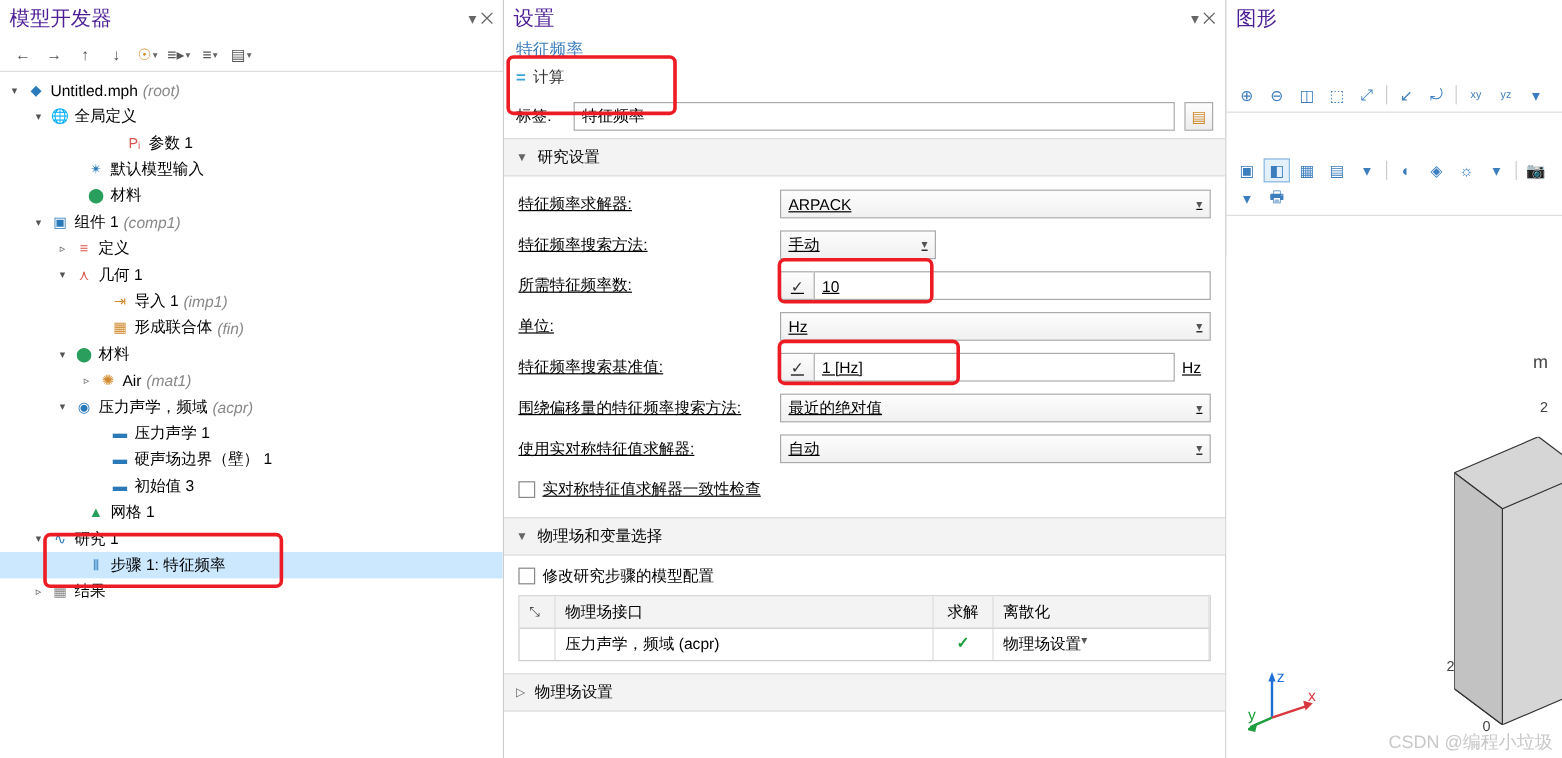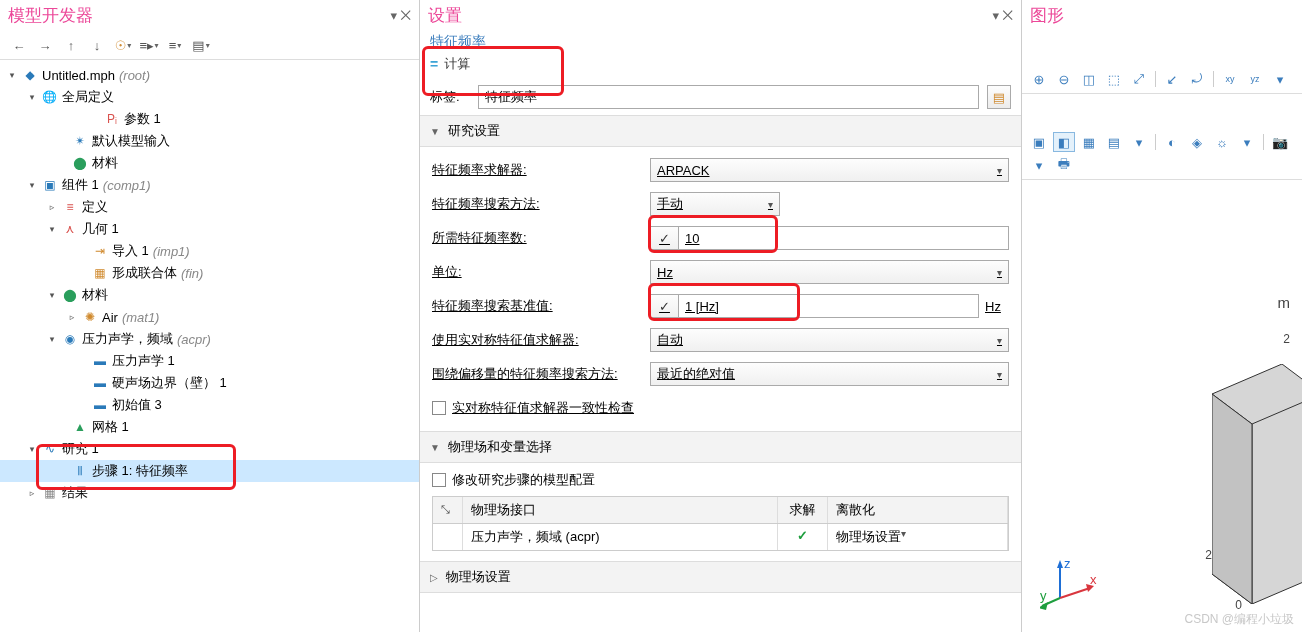--- a/index.html
+++ b/index.html
@@ -1,19 +1,19 @@
 <!DOCTYPE html>
 <html><head>
 <meta charset="utf-8">
 <style>
 * { box-sizing: border-box; font-family: "Microsoft YaHei", Arial, sans-serif; font-size: 13px; }
 body { margin: 0; padding: 0; display: flex; width: 1302px; height: 632px; background: #fff; overflow: hidden; }
 .panel { display: flex; flex-direction: column; border-right: 1px solid #ccc; }
 .panel-header { display: flex; align-items: center; justify-content: space-between; padding: 4px 8px; }
-.panel-title { color: #ec4899; font-size: 17px; font-weight: normal; }
+.panel-title { color: #4c1d95; font-size: 17px; font-weight: normal; }
 .panel-shrink { color: #666; cursor: pointer; }
 .toolbar { display: flex; gap: 4px; padding: 4px 8px; border-bottom: 1px solid #ddd; align-items: center; }
 .tb-btn { width: 22px; height: 20px; display: inline-flex; align-items: center; justify-content: center; color: #555; cursor: pointer; }
 .tb-btn.drop::after { content: "▾"; font-size: 8px; margin-left: 1px; color: #666; }
 
 
 .tree-pane { flex: 1; overflow: auto; background: #fff; padding-top: 4px; }
 .tree-row { display: flex; align-items: center; height: 22px; white-space: nowrap; padding-left: 6px; cursor: pointer; }
 .tree-row.selected { background: #cce8ff; }
 .tw { display: inline-block; width: 12px; color: #555; font-size: 9px; text-align: center; }
@@ -61,21 +61,21 @@
 
 
 #graphics { flex: 1; position: relative; }
 .gtool { display: flex; flex-wrap: wrap; gap: 3px; padding: 4px 6px; border-bottom: 1px solid #ddd; align-items: center; }
 .gbtn { width: 22px; height: 20px; display: inline-flex; align-items: center; justify-content: center; color: #3b7dbd; cursor: pointer; border: 1px solid transparent; }
 .gbtn.active { border: 1px solid #88b8e0; background: #e4f1fb; }
 .sep { width: 1px; height: 16px; background: #ccc; margin: 0 2px; }
 .canvas { position: relative; flex: 1; background: #fff; }
 .cube { position: absolute; left: 190px; top: 150px; width: 110px; height: 240px; }
 .axis { position: absolute; left: 18px; bottom: 22px; }
-.watermark { position: absolute; right: 8px; bottom: 4px; color: #c8c8c8; font-size: 12px; }
+.watermark { position: absolute; right: 8px; bottom: 4px; color: #c8c8c8; font-size: 15px; }
 .tick { position: absolute; font-size: 12px; color: #444; }
 .m-label { font-size: 15px; color: #444; }
 </style>
 </head>
 <body>
 
 <div class="panel" id="builder" style="width:420px; position:relative;">
   <div class="panel-header">
     <span class="panel-title">模型开发器</span>
     <span class="panel-shrink">▾ ⨉</span>
@@ -265,32 +265,32 @@
       <div class="form-ctrl">
         <span class="chk">
             <span class="chk-mark">✓</span>
           </span>
         <input class="input-box" value="1 [Hz]" style="">
       </div>
       <span class="unit-suffix">Hz</span>
       <div class="red-box" style="left:216px; top:-8px; width:152px; height:38px;"></div>
     </div>
     <div class="form-row">
+      <span class="form-label">围绕偏移量的特征频率搜索方法:</span>
+      <div class="form-ctrl">
+          <div class="combo">
+            <span>最近的绝对值</span>
+          </div>
+        </div>
+    </div>
+    <div class="form-row">
       <span class="form-label">使用实对称特征值求解器:</span>
       <div class="form-ctrl">
           <div class="combo">
             <span>自动</span>
-          </div>
-        </div>
-    </div>
-    <div class="form-row">
-      <span class="form-label">围绕偏移量的特征频率搜索方法:</span>
-      <div class="form-ctrl">
-          <div class="combo">
-            <span>最近的绝对值</span>
           </div>
         </div>
     </div>
     <div class="form-row">
       <label class="plain-chk">
         <span class="plain-chk-box"></span>
         <span>实对称特征值求解器一致性检查</span>
       </label>
     </div>
   </div>

